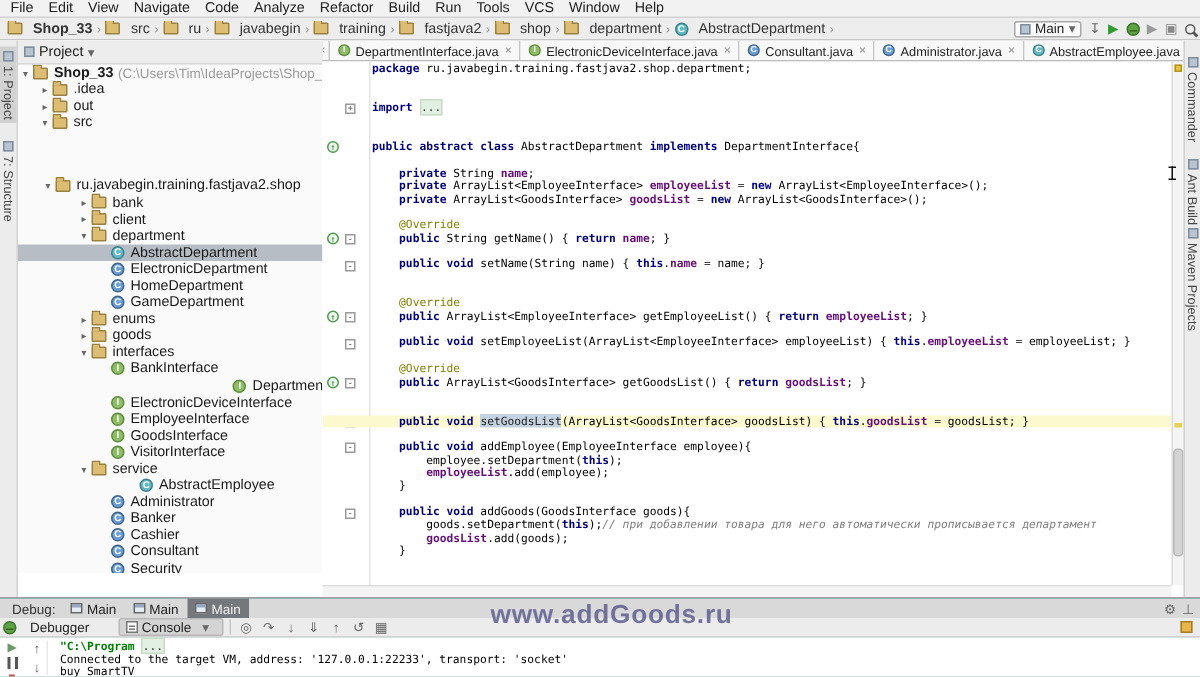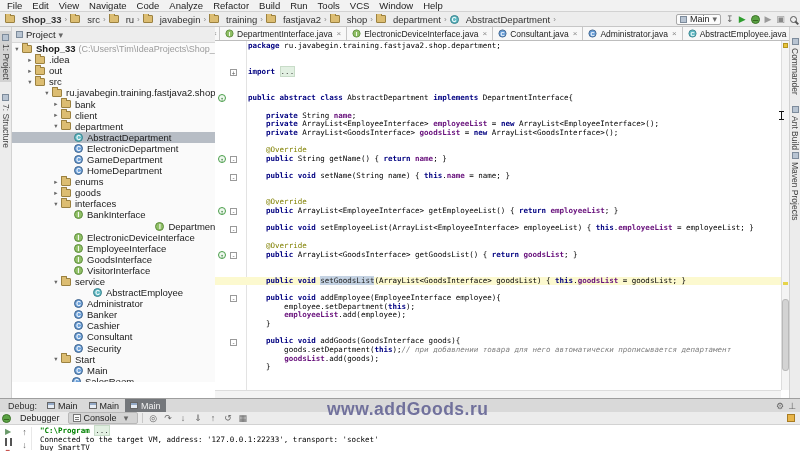--- a/index.html
+++ b/index.html
@@ -263,21 +263,21 @@
         <div class="tree-row" style="padding-left: 13px;">
           <span class="tw">▸</span>
           <span class="ic ic-folder"></span>
           <span class="tree-label">out</span>
         </div>
         <div class="tree-row" style="padding-left: 13px;">
           <span class="tw">▾</span>
           <span class="ic ic-folder"></span>
           <span class="tree-label">src</span>
         </div>
-        <div class="tree-row" style="padding-left: 30px;">
+        <div class="tree-row" style="padding-left: 15px; margin-top: 31px;">
           <span class="tw">▾</span>
           <span class="ic ic-package"></span>
           <span class="tree-label">ru.javabegin.training.fastjava2.shop</span>
         </div>
         <div class="tree-row" style="padding-left: 39px;">
           <span class="tw">▸</span>
           <span class="ic ic-package"></span>
           <span class="tree-label">bank</span>
         </div>
         <div class="tree-row" style="padding-left: 39px;">
@@ -296,26 +296,26 @@
           <span class="tree-label">AbstractDepartment</span>
         </div>
         <div class="tree-row" style="padding-left: 52px;">
           <span class="tw"></span>
           <span class="ic ic-class"></span>
           <span class="tree-label">ElectronicDepartment</span>
         </div>
         <div class="tree-row" style="padding-left: 52px;">
           <span class="tw"></span>
           <span class="ic ic-class"></span>
+          <span class="tree-label">HomeDepartment</span>
+        </div>
+        <div class="tree-row" style="padding-left: 52px;">
+          <span class="tw"></span>
+          <span class="ic ic-class"></span>
           <span class="tree-label">GameDepartment</span>
-        </div>
-        <div class="tree-row" style="padding-left: 52px;">
-          <span class="tw"></span>
-          <span class="ic ic-class"></span>
-          <span class="tree-label">HomeDepartment</span>
         </div>
         <div class="tree-row" style="padding-left: 39px;">
           <span class="tw">▸</span>
           <span class="ic ic-package"></span>
           <span class="tree-label">enums</span>
         </div>
         <div class="tree-row" style="padding-left: 39px;">
           <span class="tw">▸</span>
           <span class="ic ic-package"></span>
           <span class="tree-label">goods</span>
@@ -503,21 +503,21 @@
           <span>Main</span>
         </span>
       </span>
     <span id="debug-tabs-right">
       <span class="gicon">⚙</span>
       <span class="gicon">⊥</span>
     </span>
   </div>
   <div id="debug-toolbar">
     <span class="bug-ico"></span>
-    <span id="view-tabs" style="display:flex;gap:3px;align-items:center">
+    <span id="view-tabs" style="display:flex;gap:14px;align-items:center">
         <span class="view-tab">
           <span>Debugger</span>
         </span>
         <span class="view-tab active">
           <span class="con-ico"></span>
           <span>Console</span>
           <span class="gicon">▾</span>
         </span>
       </span>
     <span class="sep"></span>

